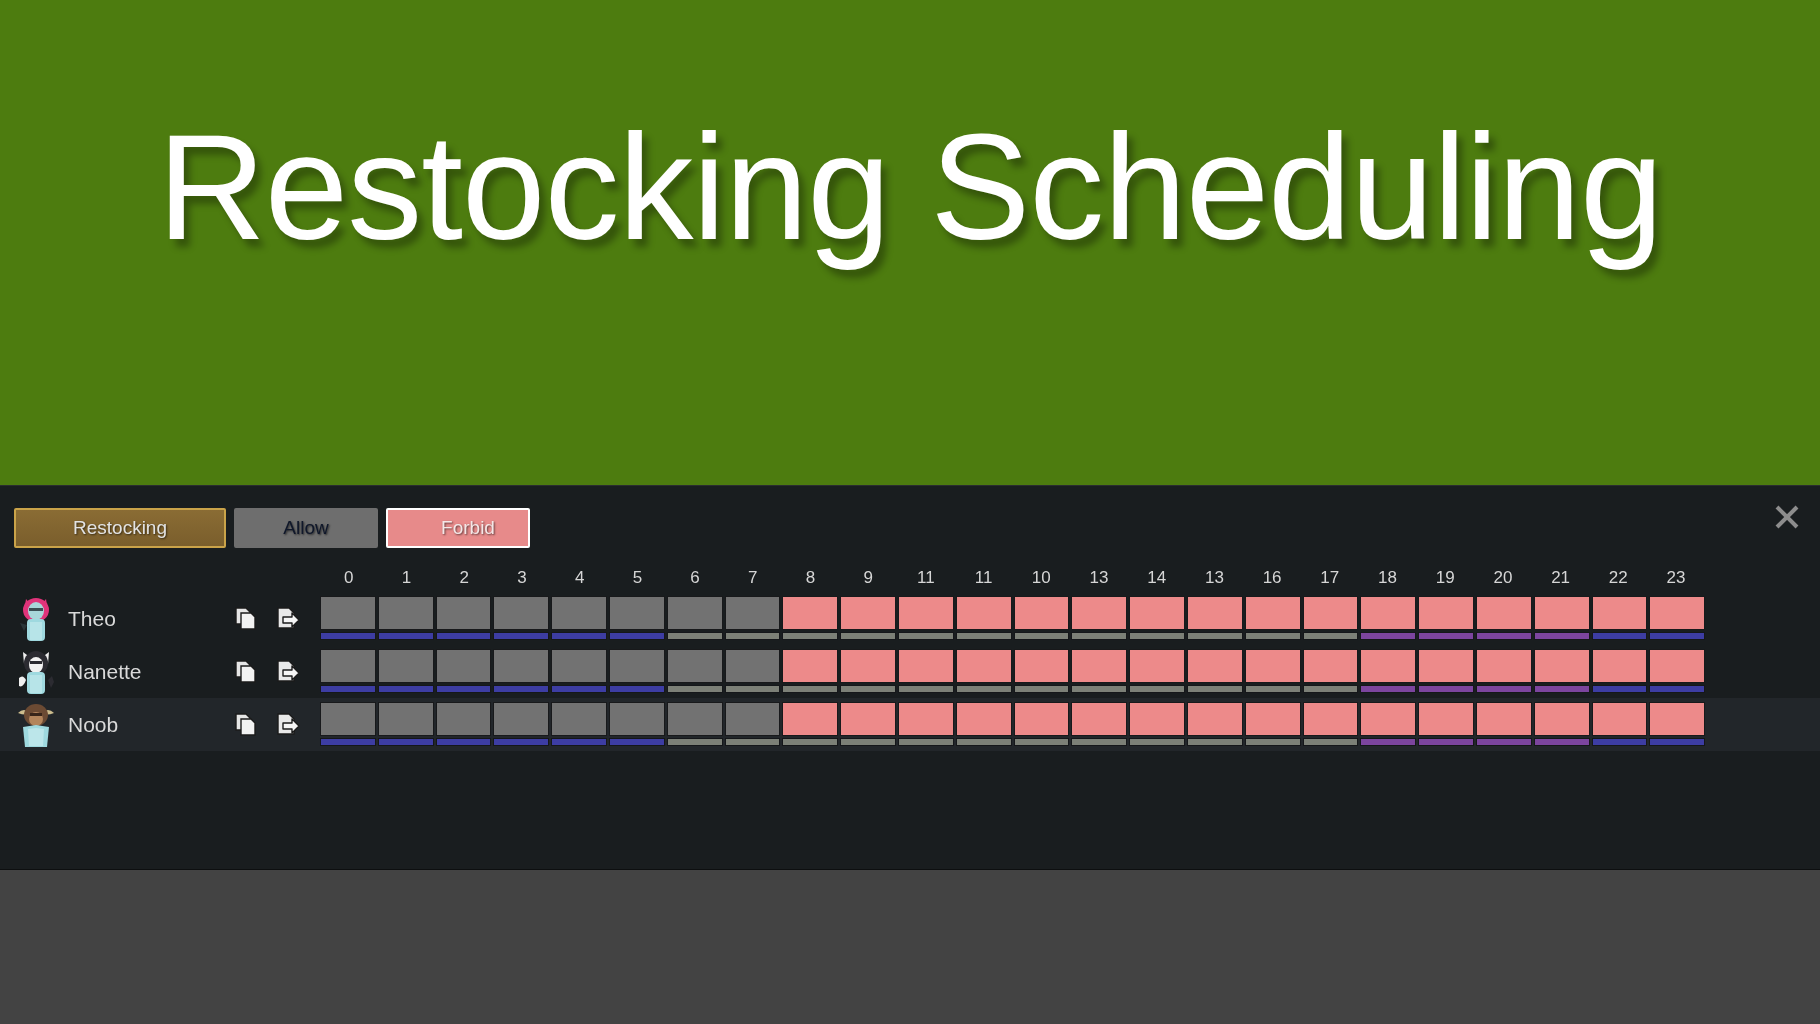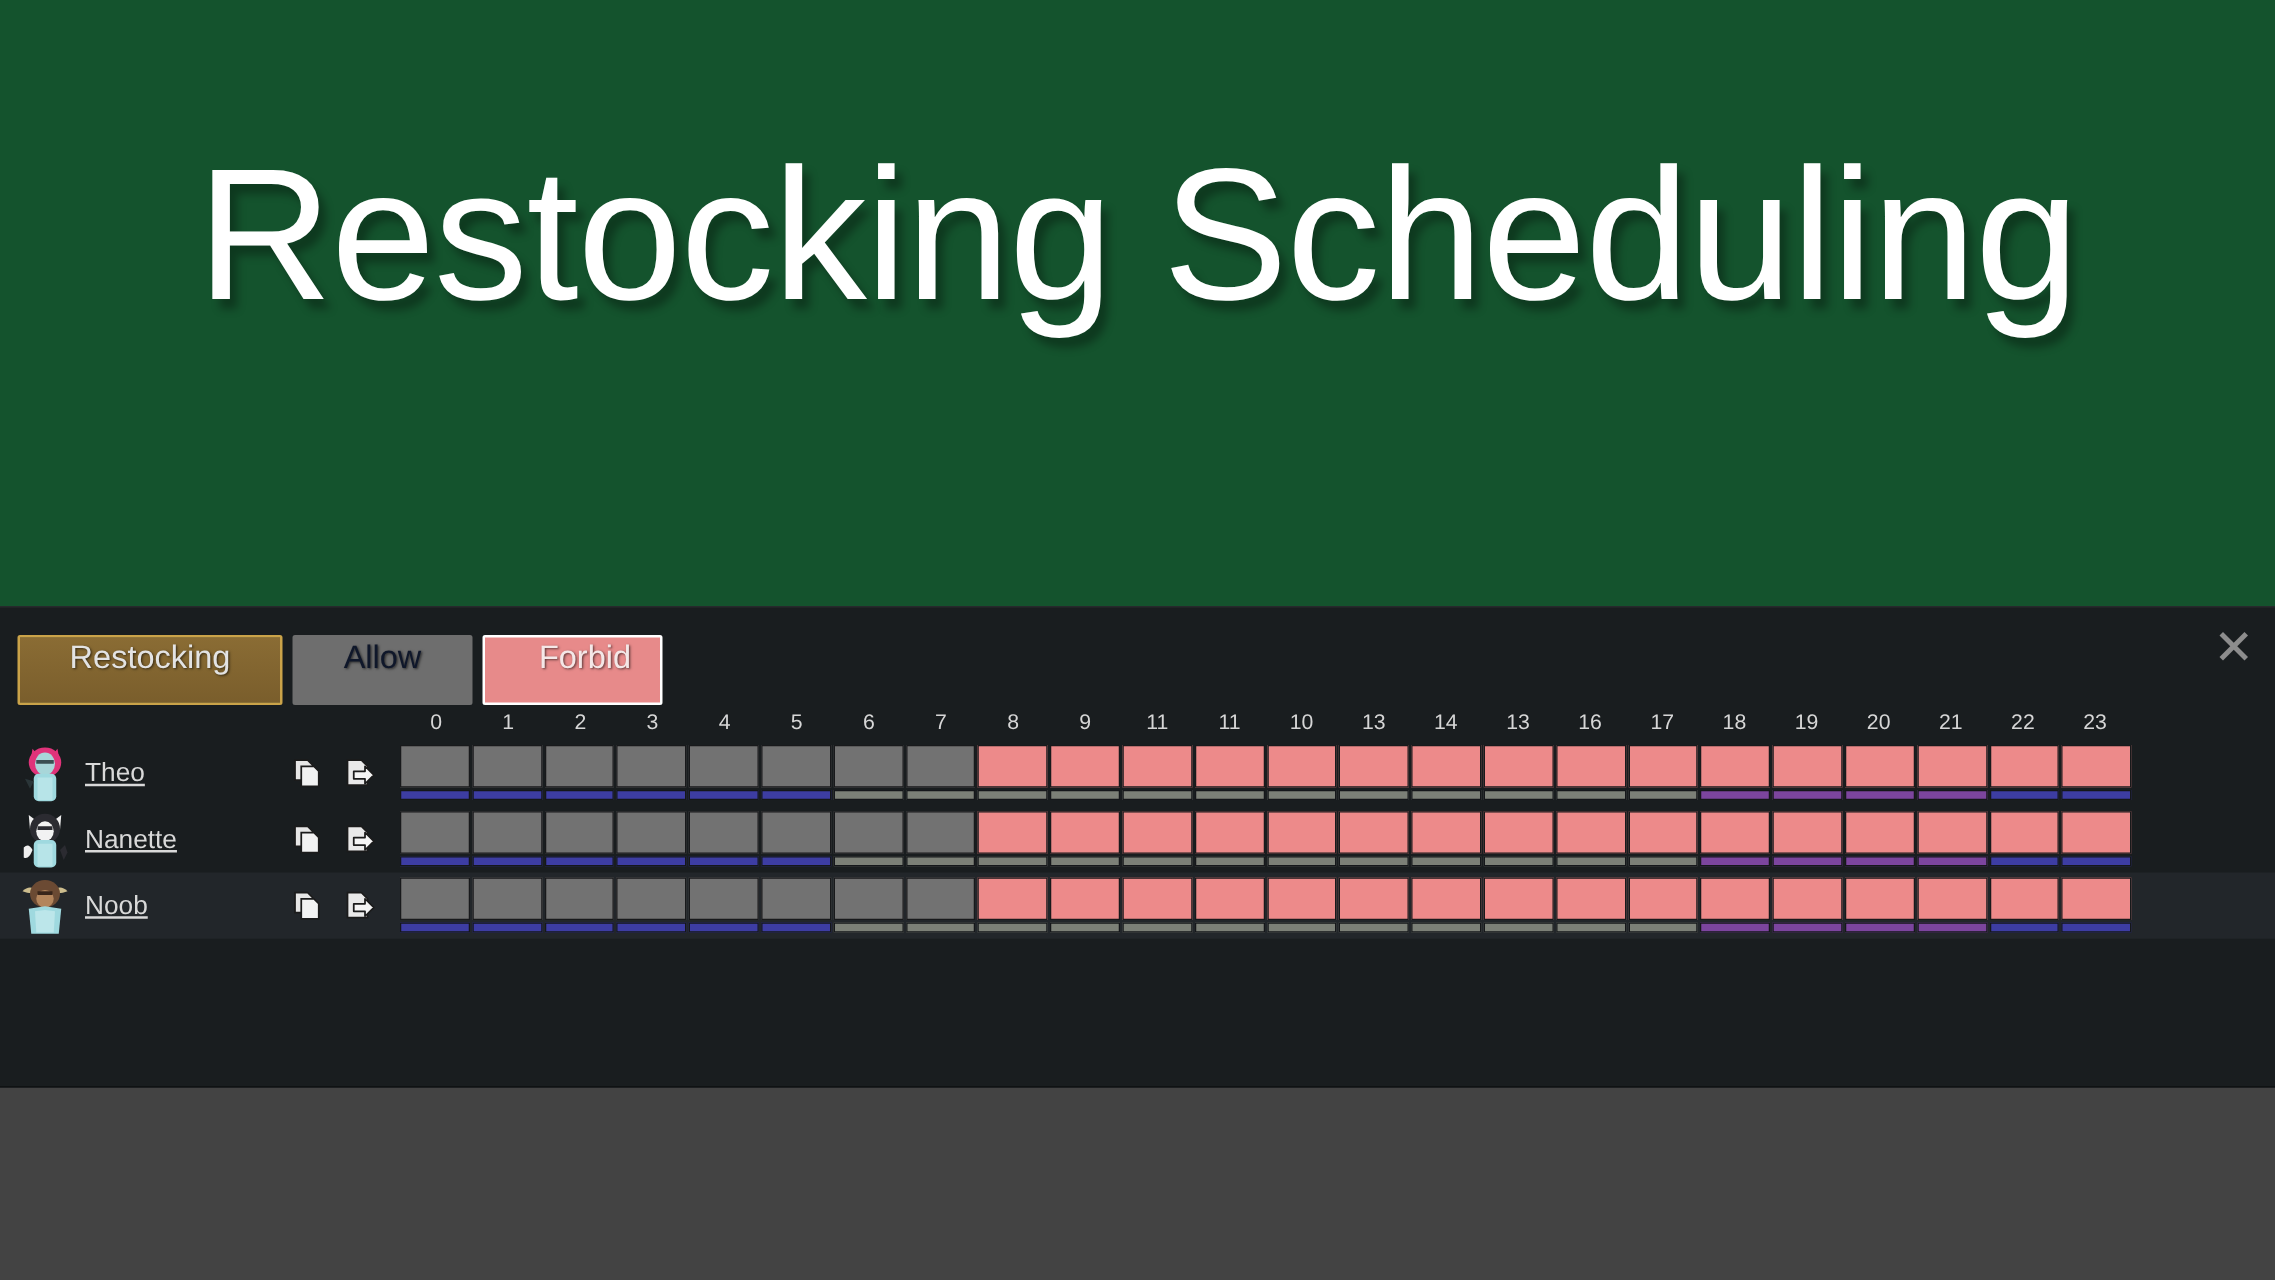--- a/index.html
+++ b/index.html
@@ -16,21 +16,21 @@
     position: relative;
   }
 
   
   #title-banner {
     position: absolute;
     left: 0;
     top: 0;
     width: 1820px;
     height: 485px;
-    background: #14532d;
+    background: #4d7c0f;
     display: flex;
     align-items: flex-start;
     justify-content: center;
   }
 
   #page-title {
     margin-top: 112px;
     font-size: 150px;
     line-height: 1.0;
     color: #ffffff;
@@ -69,24 +69,25 @@
   #mode-bar {
     position: absolute;
     left: 14px;
     top: 22px;
     display: flex;
     align-items: flex-start;
     gap: 8px;
   }
 
   .mode-btn {
-    height: 56px;
-    display: flex;
+    height: 40px;
+    display: flex;
+    align-items: center;
     justify-content: center;
-    font-size: 26px;
+    font-size: 19px;
     color: #e3e3e3;
     cursor: pointer;
     text-shadow: 1px 1px 2px rgba(0,0,0,0.6);
     user-select: none;
   }
 
   #btn-restocking {
     width: 212px;
     background: linear-gradient(#8a6c34, #7a5e2c);
     border: 2px solid #caa349;
@@ -156,21 +157,20 @@
   .pawn-name {
     position: absolute;
     left: 68px;
     top: 0;
     height: 53px;
     line-height: 53px;
     font-size: 21px;
     color: #d9d9d9;
     user-select: none;
     white-space: nowrap;
-    text-decoration: underline;
   }
 
   .row-icon {
     position: absolute;
     top: 14px;
     width: 26px;
     height: 26px;
     cursor: pointer;
   }
   .copy-icon  { left: 232px; }

